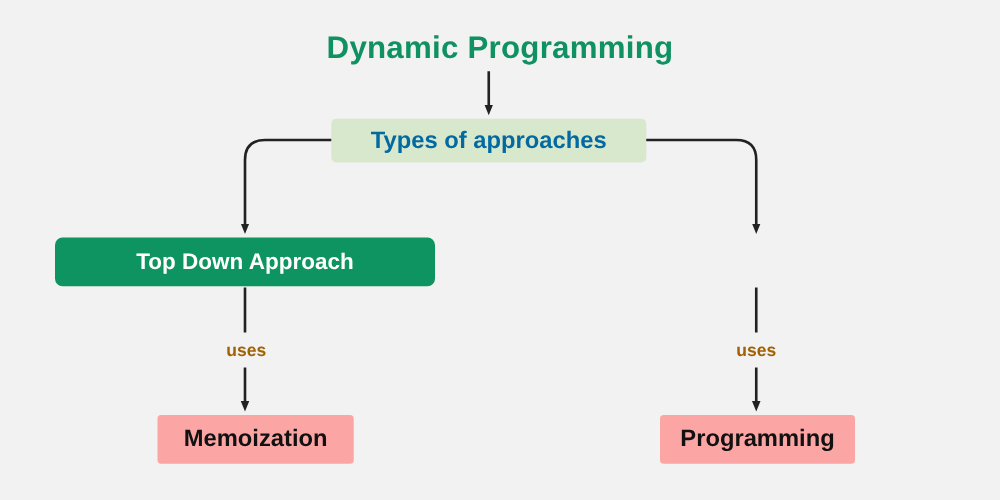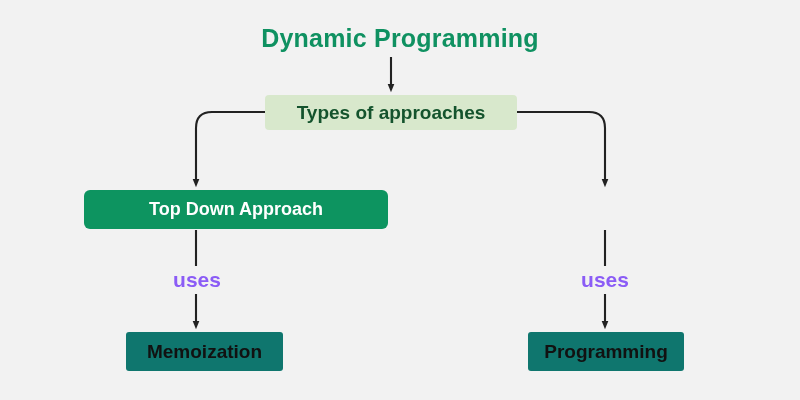--- a/index.html
+++ b/index.html
@@ -50,62 +50,62 @@
   }
 
   
   .box-light {
     left: 265px;
     top: 95px;
     width: 252px;
     height: 35px;
     background: #d8e8cc;
     border-radius: 4px;
-    color: #14532d;
+    color: #0369a1;
     font-size: 19px;
     font-weight: bold;
   }
 
   
   .box-green {
     top: 190px;
     height: 39px;
     background: #0d9460;
     border-radius: 6px;
     color: #ffffff;
     font-size: 18px;
     font-weight: bold;
   }
-  .box-green.left  { left: 44px;  width: 304px; margin-left: 40px; }
+  .box-green.left  { left: 44px;  width: 304px; }
   .box-green.right { left: 455px; width: 300px; }
 
   
   .box-white {
     top: 332px;
     height: 39px;
-    background: #0f766e;
+    background: #fca5a5;
     border-radius: 3px;
     color: #111111;
     font-size: 19px;
     font-weight: bold;
   }
   .box-white.left  { left: 126px; width: 157px; }
   .box-white.right { left: 528px; width: 156px; }
 
   
   .edge-label {
     position: absolute;
     top: 268px;
     height: 24px;
     display: flex;
     align-items: center;
     justify-content: center;
-    font-size: 21px;
+    font-size: 14px;
     font-weight: bold;
-    color: #8b5cf6;
+    color: #a16207;
     background: #f2f2f2;
     white-space: nowrap;
   }
   .edge-label.left  { left: 160px; width: 74px; }
   .edge-label.right { left: 568px; width: 74px; }
 </style>
 </head>
 <body>
 
 <div id="diagram">

